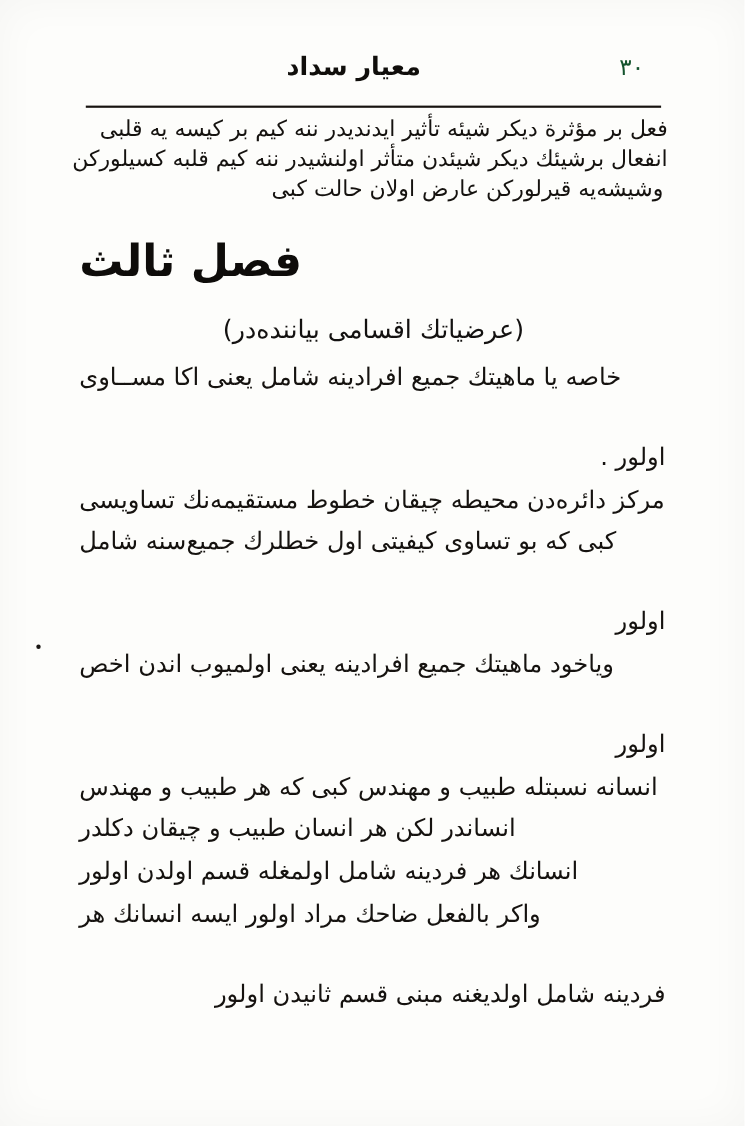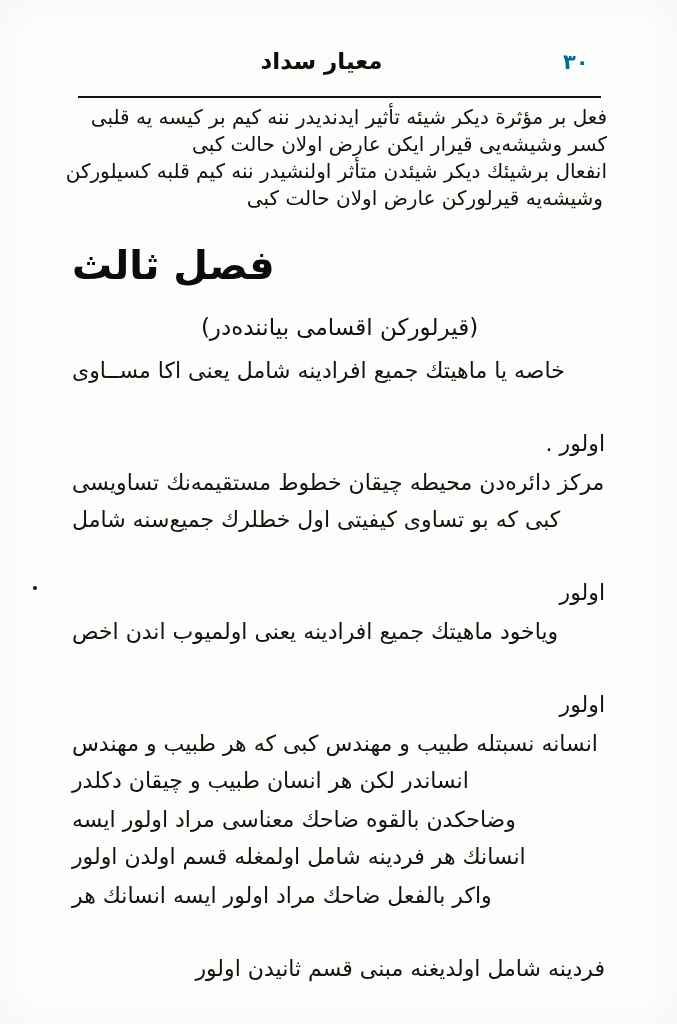--- a/index.html
+++ b/index.html
@@ -34,22 +34,22 @@
     font-size: 23px;
     letter-spacing: 1px;
     direction: rtl;
     text-align: center;
     flex: 1;
     font-weight: 600;
     color: #100e0b;
   }
   .page-number {
     font-size: 21px;
-    font-weight: 700;
-    color: #0369a1;
+    font-weight: 400;
+    color: #14532d;
     min-width: 40px;
     text-align: left;
     letter-spacing: 2px;
   }
 
   
   .rule {
     position: absolute;
     top: 96px;
     left: 78px;
@@ -147,28 +147,27 @@
     <div class="page-number">٣٠</div>
     <div class="header-title">معيار سداد</div>
   </div>
 
   <div class="rule"></div>
 
   <div class="body">
 
     <div class="para block-intro">
       <span class="line">فعل بر مؤثرة ديكر شيئه تأثير ايدنديدر ننه كيم بر كيسه يه قلبى</span>
-      <span class="line">كسر وشيشه‌يى قيرار ايكن عارض اولان حالت كبى</span>
       <span class="line">انفعال برشيئك ديكر شيئدن متأثر اولنشيدر ننه كيم قلبه كسيلوركن</span>
       <span class="line indent-a">وشيشه‌يه قيرلوركن عارض اولان حالت كبى</span>
     </div>
 
     <div class="chapter-heading">فصل ثالث</div>
 
-    <div class="subtitle">(قيرلوركن اقسامى بياننده‌در)</div>
+    <div class="subtitle">(عرضياتك اقسامى بياننده‌در)</div>
 
     <div class="para block-body">
       <span class="line center">خاصه يا ماهيتك جميع افرادينه شامل يعنى اكا مســاوى</span>
       <span class="line tail">اولور .</span>
     </div>
 
     <div class="para block-body">
       <span class="line center">مركز دائره‌دن محيطه چيقان خطوط مستقيمه‌نك تساويسى</span>
       <span class="line center">كبى كه بو تساوى كيفيتى اول خطلرك جميع‌سنه شامل</span>
       <span class="line tail">اولور</span>
@@ -178,21 +177,20 @@
       <span class="line center">وياخود ماهيتك جميع افرادينه يعنى اولميوب اندن اخص</span>
       <span class="line tail">اولور</span>
     </div>
 
     <div class="para block-body">
       <span class="line center">انسانه نسبتله طبيب و مهندس كبى كه هر طبيب و مهندس</span>
       <span class="line center">انساندر لكن هر انسان طبيب و چيقان دكلدر</span>
     </div>
 
     <div class="para block-body">
-      <span class="line center">وضاحكدن بالقوه ضاحك معناسى مراد اولور ايسه</span>
       <span class="line center">انسانك هر فردينه شامل اولمغله قسم اولدن اولور</span>
     </div>
 
     <div class="para block-body">
       <span class="line center">واكر بالفعل ضاحك مراد اولور ايسه انسانك هر</span>
       <span class="line tail">فردينه شامل اولديغنه مبنى قسم ثانيدن اولور</span>
     </div>
 
   </div>
 

